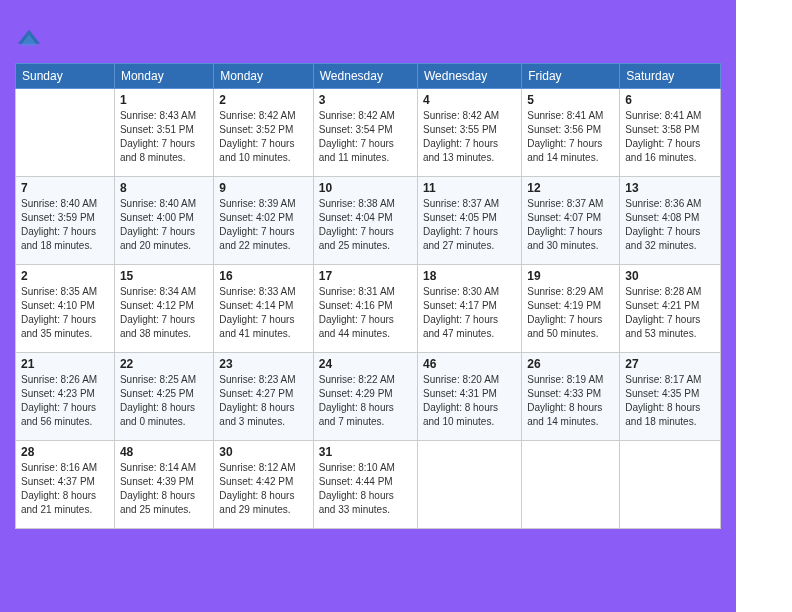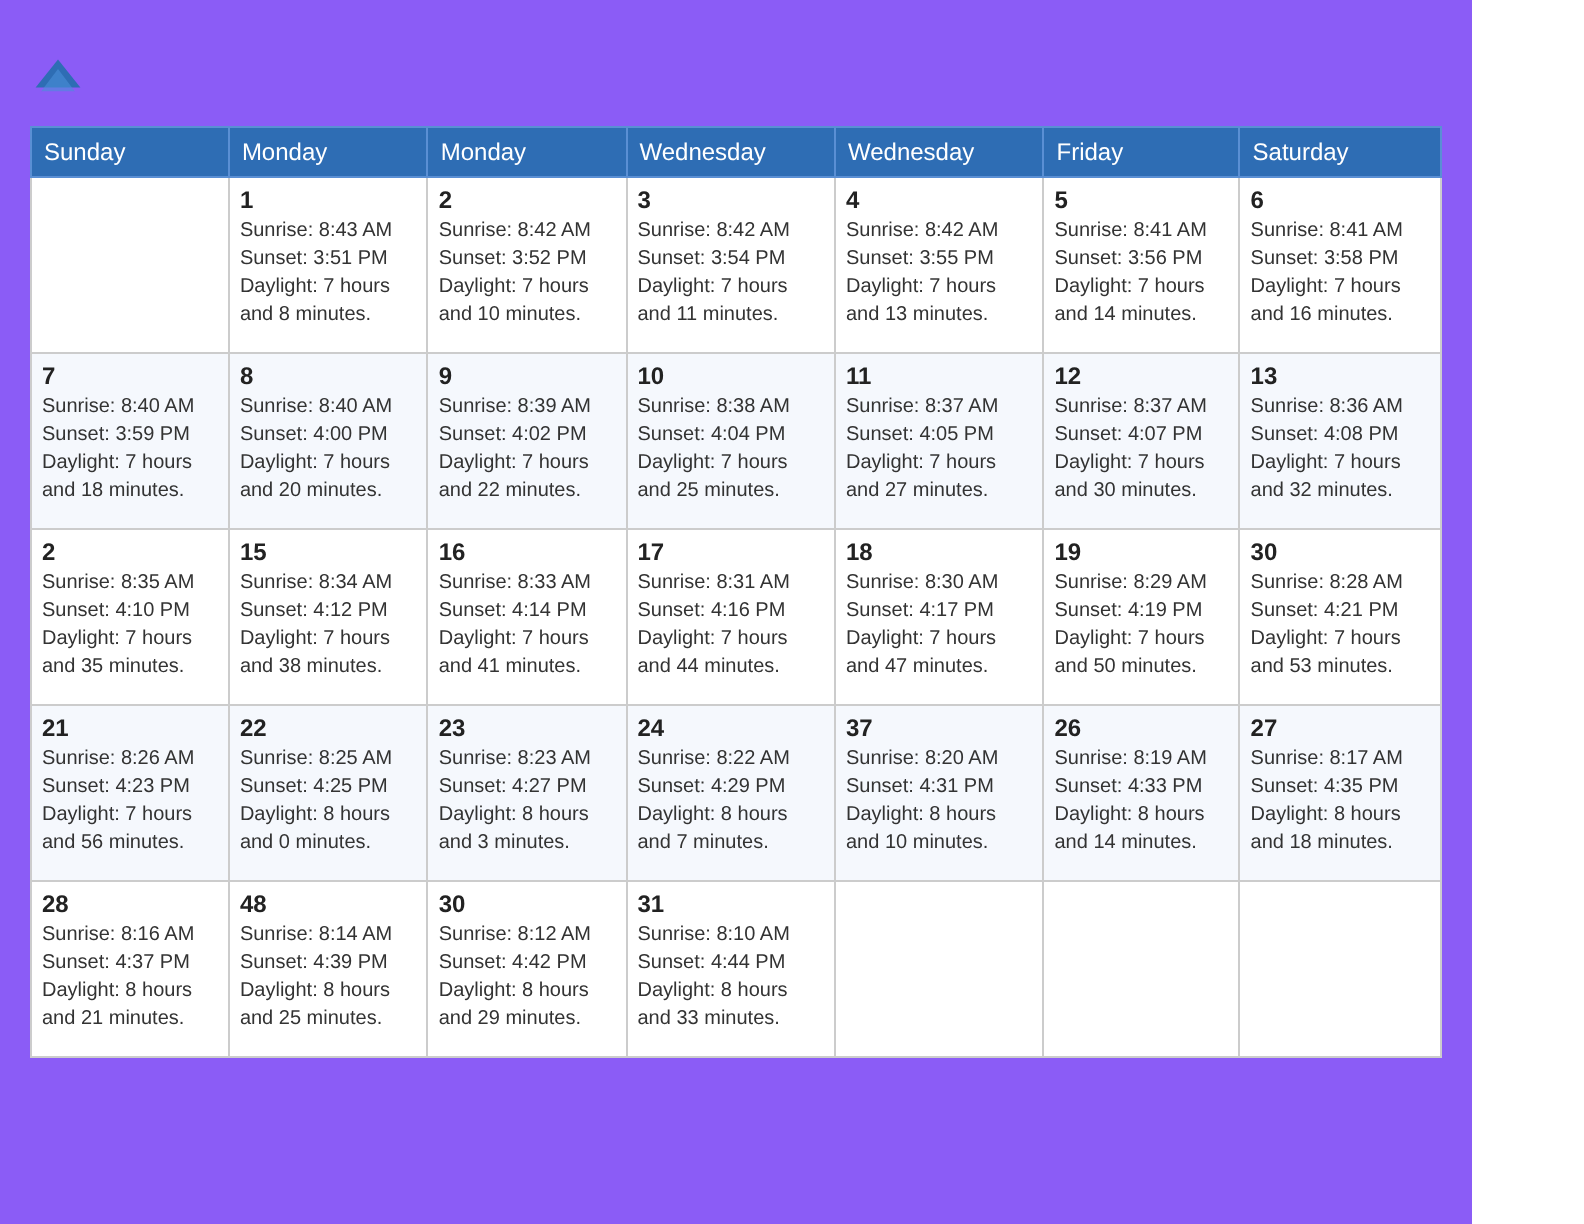--- a/index.html
+++ b/index.html
@@ -227,21 +227,21 @@
           </td>
           <td>
             <span class="day-number">23</span>
             <div class="day-info">Sunrise: 8:23 AM<br>Sunset: 4:27 PM<br>Daylight: 8 hours and 3 minutes.</div>
           </td>
           <td>
             <span class="day-number">24</span>
             <div class="day-info">Sunrise: 8:22 AM<br>Sunset: 4:29 PM<br>Daylight: 8 hours and 7 minutes.</div>
           </td>
           <td>
-            <span class="day-number">37</span>
+            <span class="day-number">46</span>
             <div class="day-info">Sunrise: 8:20 AM<br>Sunset: 4:31 PM<br>Daylight: 8 hours and 10 minutes.</div>
           </td>
           <td>
             <span class="day-number">26</span>
             <div class="day-info">Sunrise: 8:19 AM<br>Sunset: 4:33 PM<br>Daylight: 8 hours and 14 minutes.</div>
           </td>
           <td>
             <span class="day-number">27</span>
             <div class="day-info">Sunrise: 8:17 AM<br>Sunset: 4:35 PM<br>Daylight: 8 hours and 18 minutes.</div>
           </td>

